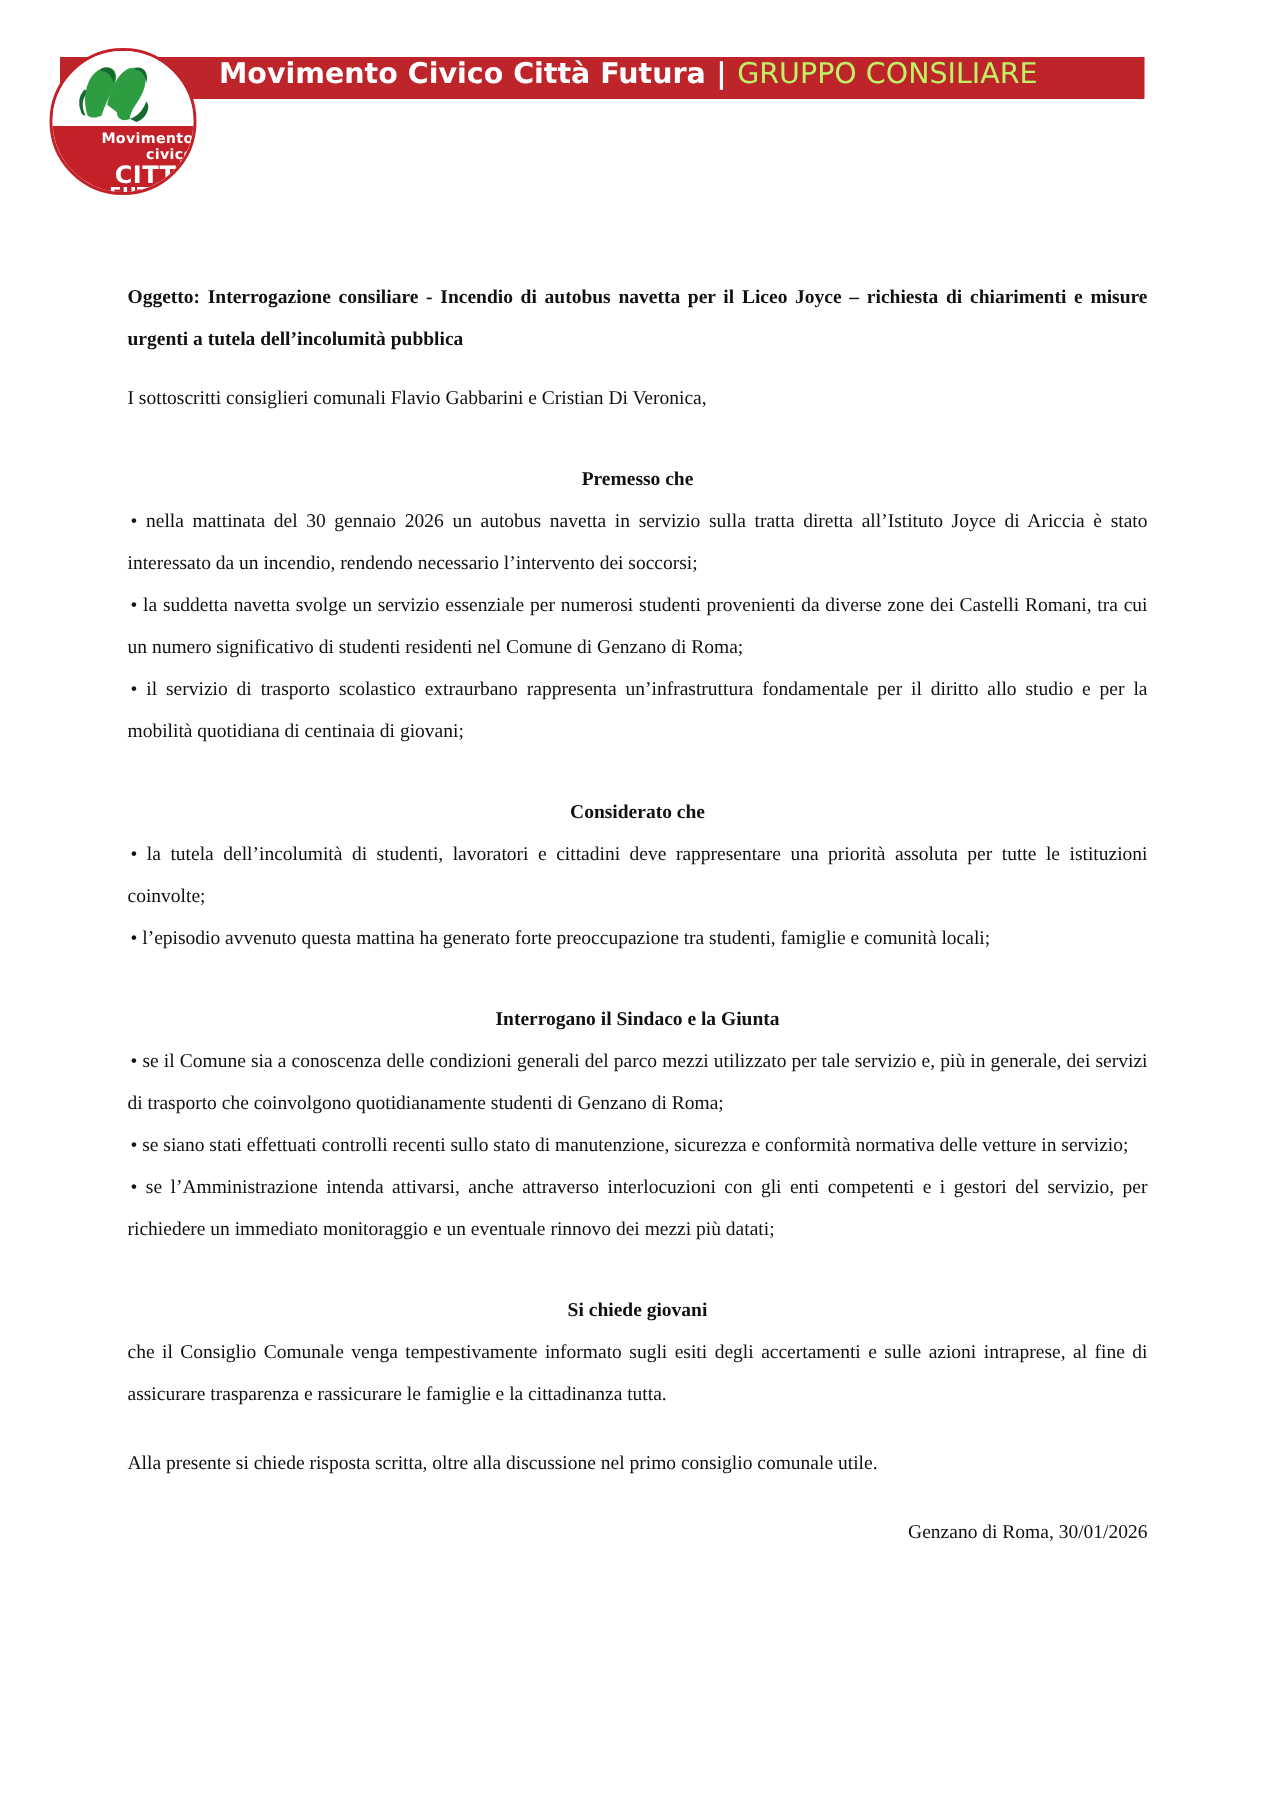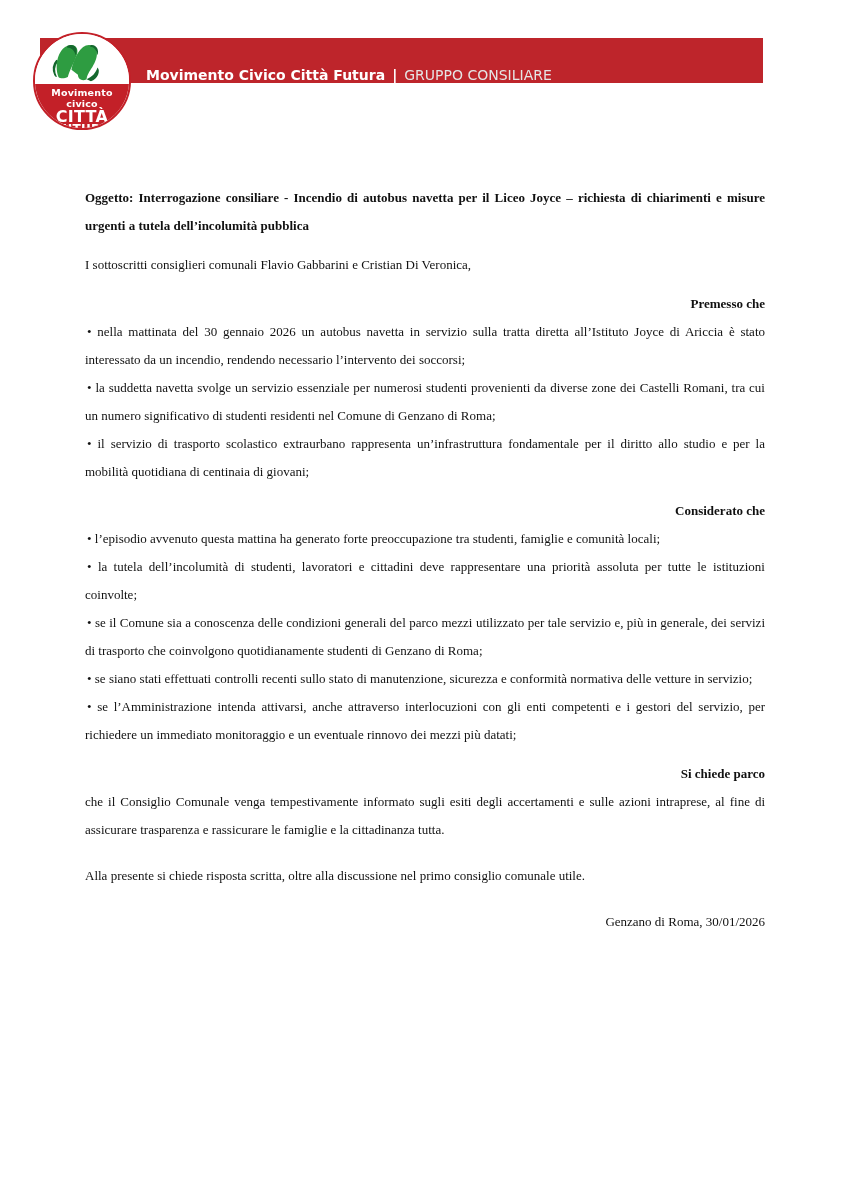--- a/index.html
+++ b/index.html
@@ -16,60 +16,60 @@
     position:relative;
     width:848px;height:1200px;
     background:var(--paper);
     overflow:hidden;
     font-family:"Liberation Serif","DejaVu Serif",serif;
     color:var(--text-color);
   }
 
   
   .banner{
-    position:absolute;left:40px;top:38px;right:85px;height:45px;
+    position:absolute;left:40px;top:38px;right:85px;height:28px;
     background:var(--banner-red);
-    display:flex;align-items:flex-end;
+    display:flex;align-items:flex-start;
     padding-left:106px;
     font-family:"DejaVu Sans","Liberation Sans",sans-serif;
-    color:#ffffff;font-size:14px;white-space:nowrap;
+    color:#ffffff;font-size:19px;white-space:nowrap;
   }
   .banner .bold{font-weight:700;}
   .banner .sep{font-weight:700;margin:0 7px;}
-  .banner .light{font-weight:400;color:#e5e5e5;}
+  .banner .light{font-weight:400;color:#bef264;}
 
   .logo{
     position:absolute;left:33px;top:32px;width:98px;height:98px;
     border-radius:50%;
     border:2px solid var(--logo-red);
     background:#ffffff;
     overflow:hidden;
     z-index:2;
   }
   .logo-top{position:absolute;left:0;top:0;width:100%;height:53%;background:#ffffff;}
   .logo-bottom{
     position:absolute;left:0;bottom:0;width:100%;height:47%;
     background:var(--logo-red);
-    text-align:center;color:#ffffff;
+    text-align:right;color:#ffffff;
     font-family:"DejaVu Sans","Liberation Sans",sans-serif;
   }
   .ribbon{position:absolute;left:11px;top:4px;width:74px;height:52px;}
   .logo-line1{font-size:9.5px;font-weight:700;margin-top:3px;letter-spacing:.2px;}
   .logo-line2{font-size:16px;font-weight:800;line-height:13px;margin-top:1px;letter-spacing:.3px;}
   .logo-line3{font-size:12px;font-weight:800;line-height:13px;letter-spacing:.3px;}
 
   
   .content{
     position:absolute;left:85px;right:83px;top:184px;
     font-size:13px;line-height:28px;
     text-align:justify;
   }
   .subject{font-weight:700;margin-bottom:11px;}
   .intro{margin-bottom:0;}
-  .sec-heading{font-weight:700;margin-top:11px;text-align:right;}
+  .sec-heading{font-weight:700;margin-top:26px;text-align:center;}
   .bullet{text-indent:2px;}
   .bullet::before{content:"\2022\00a0";}
   .closing-text{margin-top:0;}
   .request{margin-top:18px;}
   .place-date{margin-top:18px;text-align:right;}
 </style>
 </head>
 <body>
 
 <div class="page">
@@ -103,28 +103,29 @@
     <p class="subject">Oggetto: Interrogazione consiliare - Incendio di autobus navetta per il Liceo Joyce – richiesta di chiarimenti e misure urgenti a tutela dell’incolumità pubblica</p>
 
     <p class="intro">I sottoscritti consiglieri comunali Flavio Gabbarini e Cristian Di Veronica,</p>
 
     <p class="sec-heading">Premesso che</p>
     <p class="bullet">nella mattinata del 30 gennaio 2026 un autobus navetta in servizio sulla tratta diretta all’Istituto Joyce di Ariccia è stato interessato da un incendio, rendendo necessario l’intervento dei soccorsi;</p>
     <p class="bullet">la suddetta navetta svolge un servizio essenziale per numerosi studenti provenienti da diverse zone dei Castelli Romani, tra cui un numero significativo di studenti residenti nel Comune di Genzano di Roma;</p>
     <p class="bullet">il servizio di trasporto scolastico extraurbano rappresenta un’infrastruttura fondamentale per il diritto allo studio e per la mobilità quotidiana di centinaia di giovani;</p>
 
     <p class="sec-heading">Considerato che</p>
+    <p class="bullet">la tutela dell’incolumità di studenti, lavoratori e cittadini deve rappresentare una priorità assoluta per tutte le istituzioni coinvolte;</p>
     <p class="bullet">l’episodio avvenuto questa mattina ha generato forte preoccupazione tra studenti, famiglie e comunità locali;</p>
-    <p class="bullet">la tutela dell’incolumità di studenti, lavoratori e cittadini deve rappresentare una priorità assoluta per tutte le istituzioni coinvolte;</p>
 
+    <p class="sec-heading">Interrogano il Sindaco e la Giunta</p>
     <p class="bullet">se il Comune sia a conoscenza delle condizioni generali del parco mezzi utilizzato per tale servizio e, più in generale, dei servizi di trasporto che coinvolgono quotidianamente studenti di Genzano di Roma;</p>
     <p class="bullet">se siano stati effettuati controlli recenti sullo stato di manutenzione, sicurezza e conformità normativa delle vetture in servizio;</p>
     <p class="bullet">se l’Amministrazione intenda attivarsi, anche attraverso interlocuzioni con gli enti competenti e i gestori del servizio, per richiedere un immediato monitoraggio e un eventuale rinnovo dei mezzi più datati;</p>
 
-    <p class="sec-heading">Si chiede parco</p>
+    <p class="sec-heading">Si chiede giovani</p>
     <p class="closing-text">che il Consiglio Comunale venga tempestivamente informato sugli esiti degli accertamenti e sulle azioni intraprese, al fine di assicurare trasparenza e rassicurare le famiglie e la cittadinanza tutta.</p>
 
     <p class="request">Alla presente si chiede risposta scritta, oltre alla discussione nel primo consiglio comunale utile.</p>
 
     <p class="place-date">Genzano di Roma, 30/01/2026</p>
 
   </div>
 </div>
 
 </body></html>

